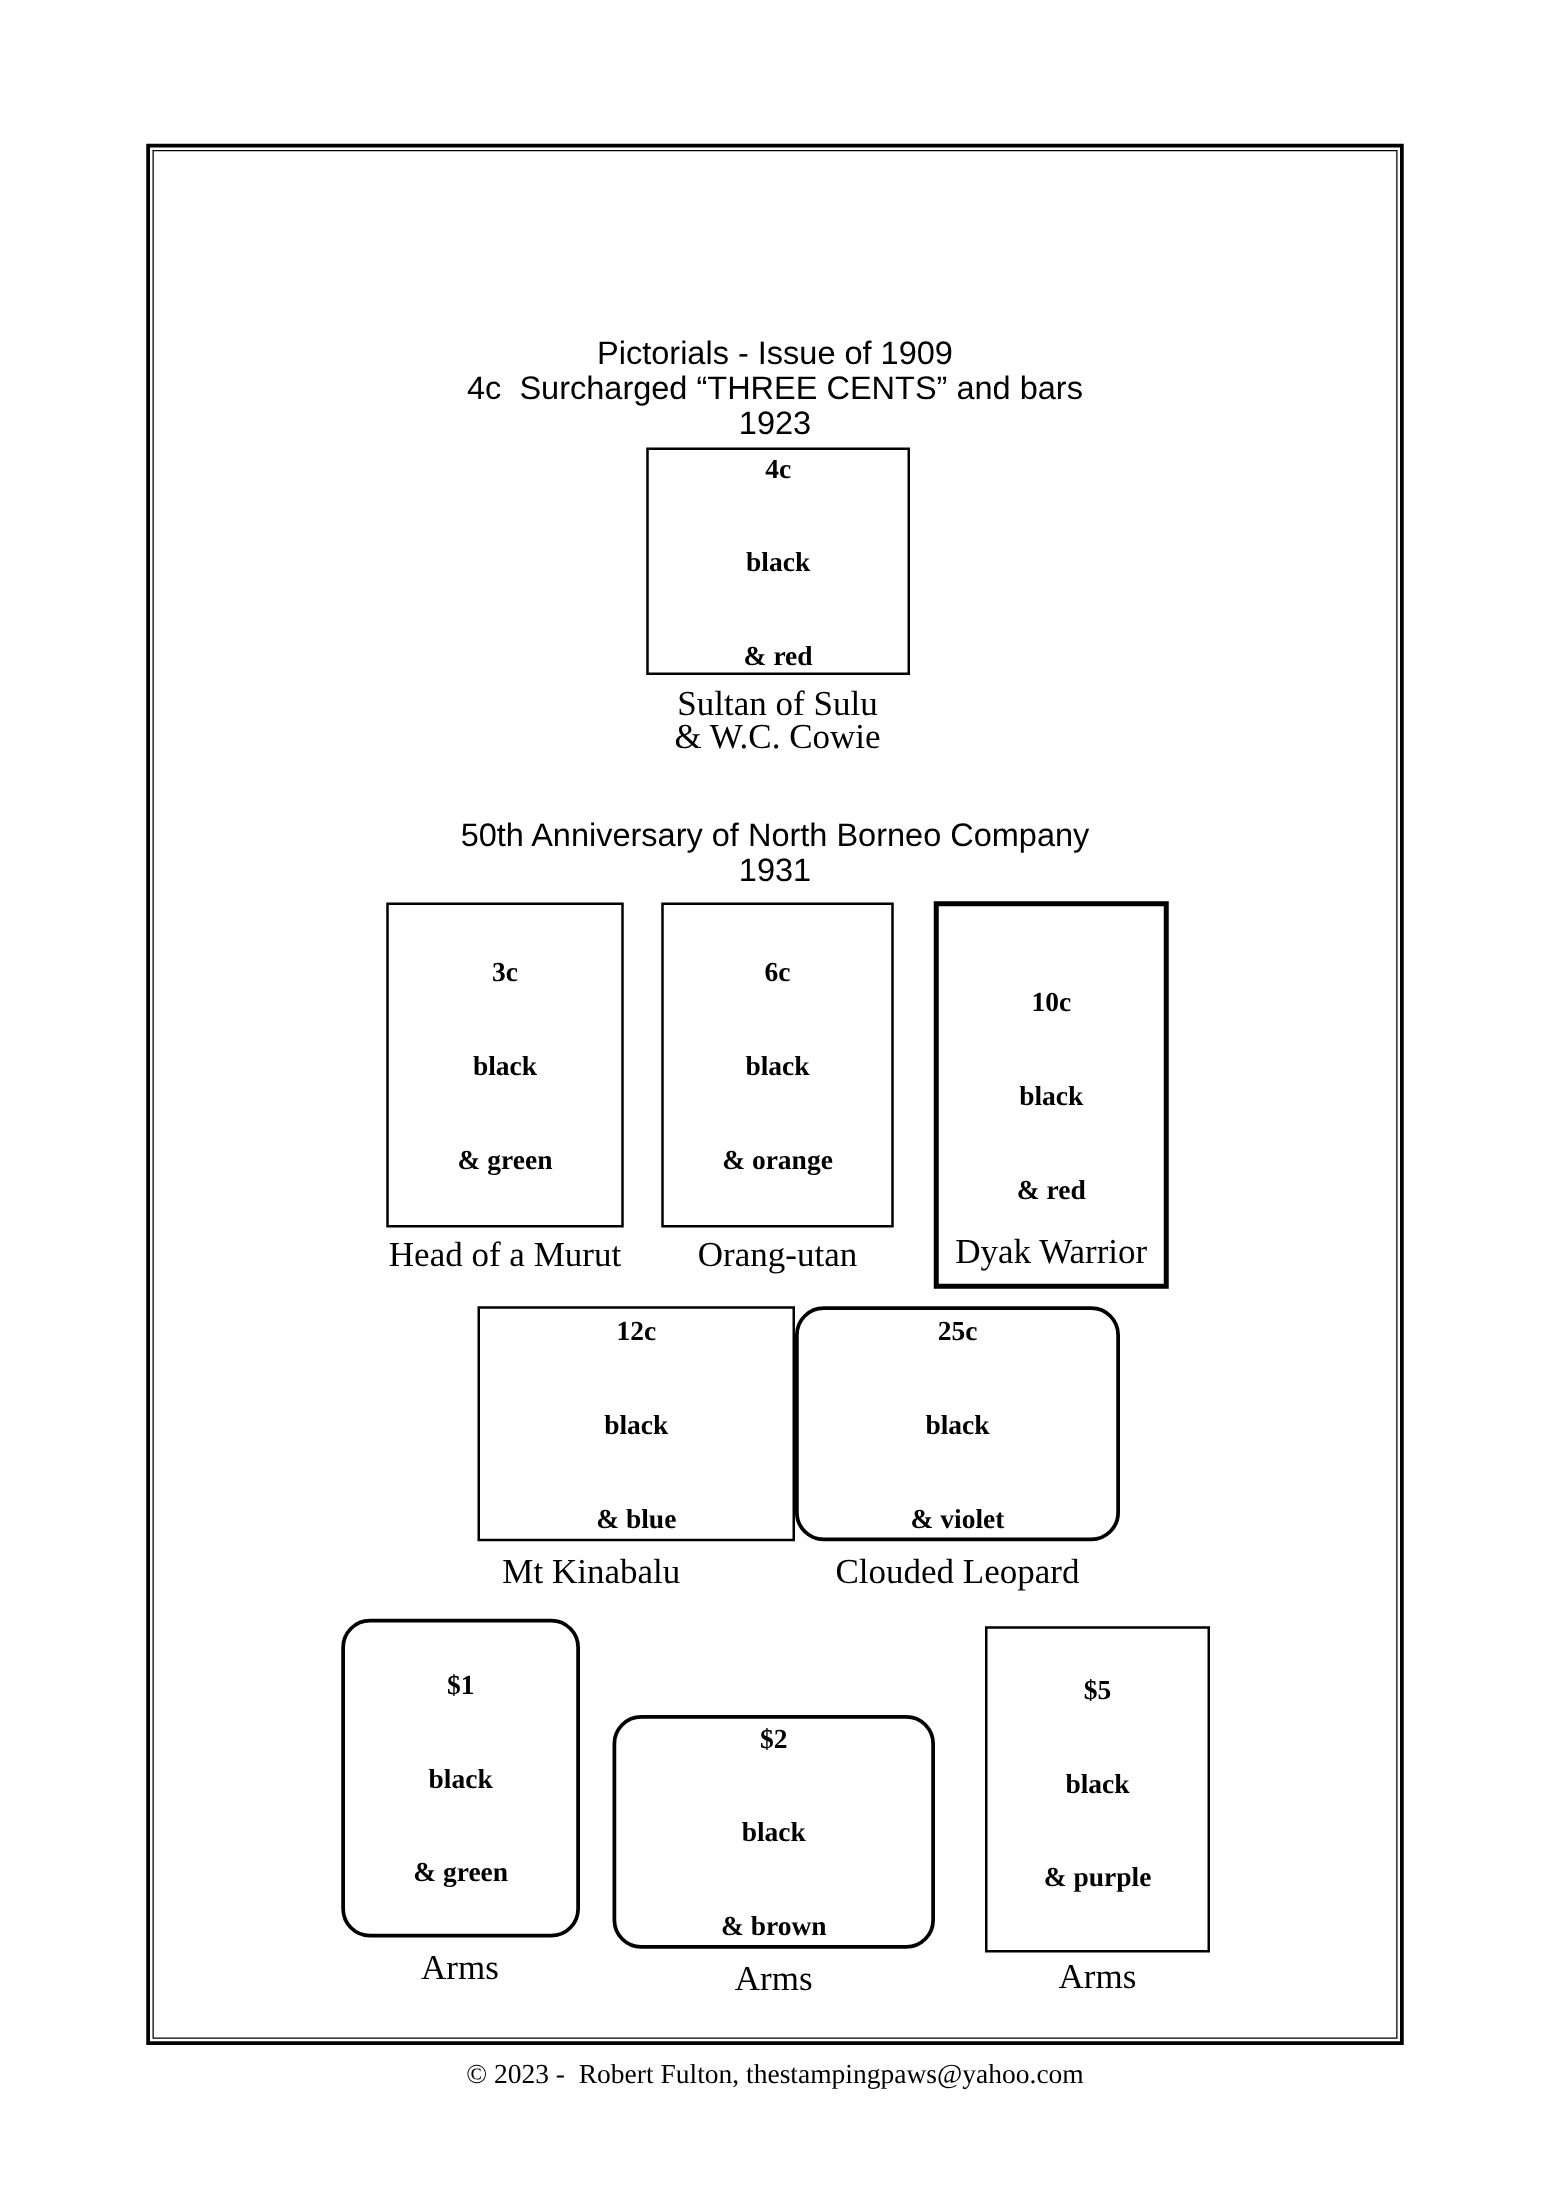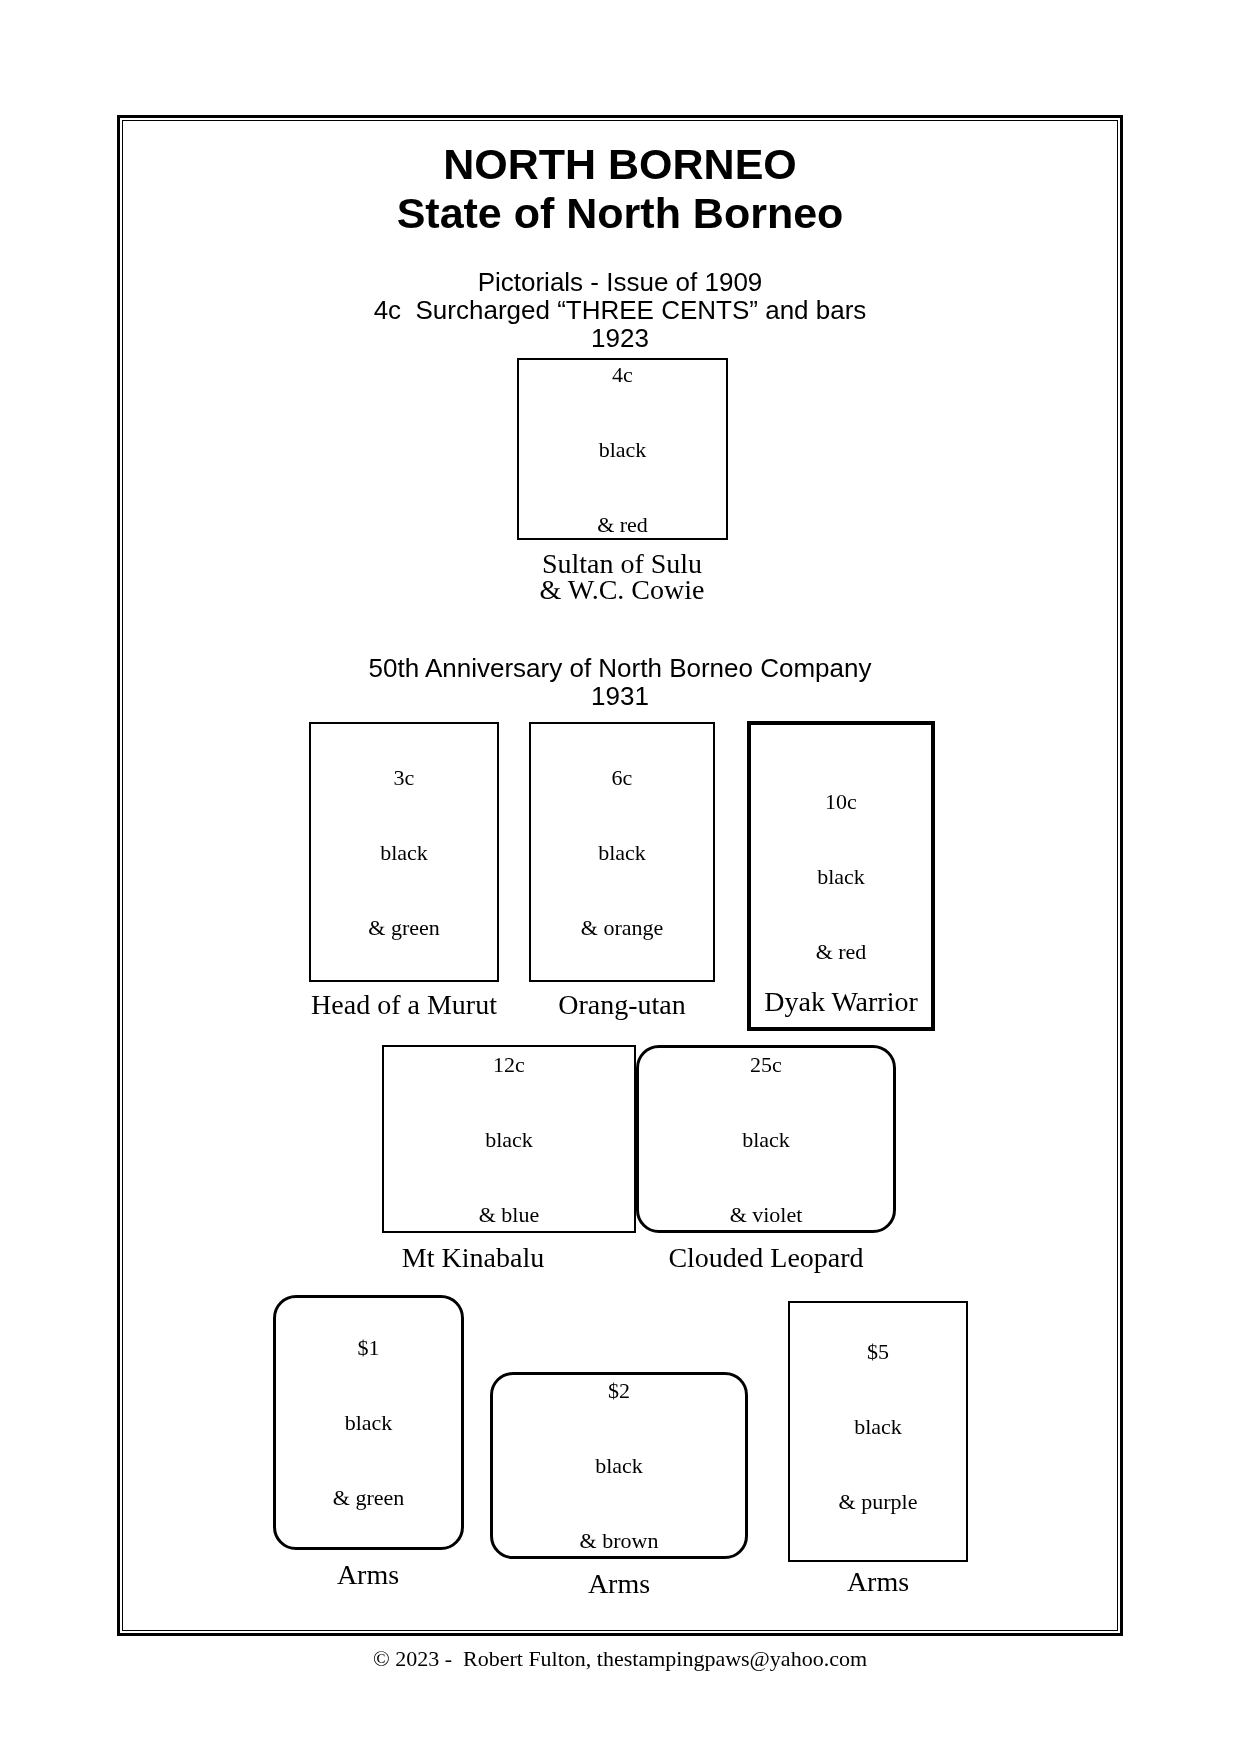--- a/index.html
+++ b/index.html
@@ -48,20 +48,21 @@
     align-items: center;
     justify-content: center;
   }
   .stamp-box.thick { border-width: 4px; }
   .stamp-box.medium { border-width: 3px; border-radius: 23px; }
   .stamp-label {
     text-align: center;
     font-size: 22px;
     line-height: 25px;
     white-space: pre;
+    font-weight: bold;
   }
   .caption {
     font-size: 28px;
     line-height: 26px;
     text-align: center;
   }
   .footer {
     left: 117px; width: 1006px; top: 1646px;
     font-size: 22px;
     text-align: center;
@@ -70,24 +71,20 @@
 </style>
 </head>
 <body>
 
 <div id="page">
 
   <div class="frame">
     <div class="frame-inner"></div>
   </div>
 
-  <div class="abs center title">
-    <div>NORTH BORNEO</div>
-    <div>State of North Borneo</div>
-  </div>
 
   <div class="abs center sans-heading subtitle">
     <div>Pictorials - Issue of 1909</div>
     <div>4c  Surcharged “THREE CENTS” and bars</div>
     <div>1923</div>
   </div>
 
   <div class="abs stamp-box" style="left:517px; top:358px; width:211px; height:182px;">
     <div class="stamp-label">
       <div>4c</div>

